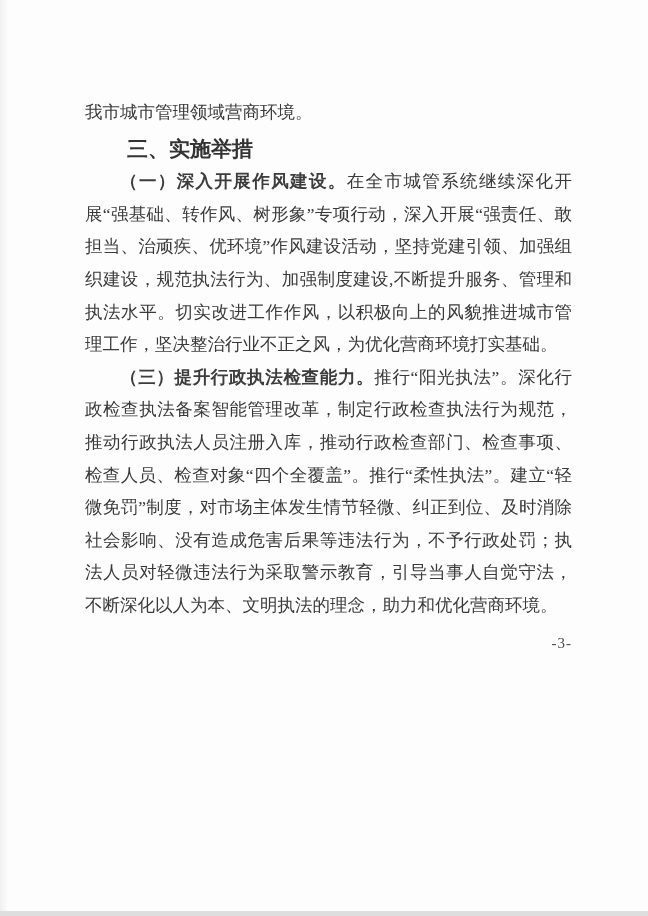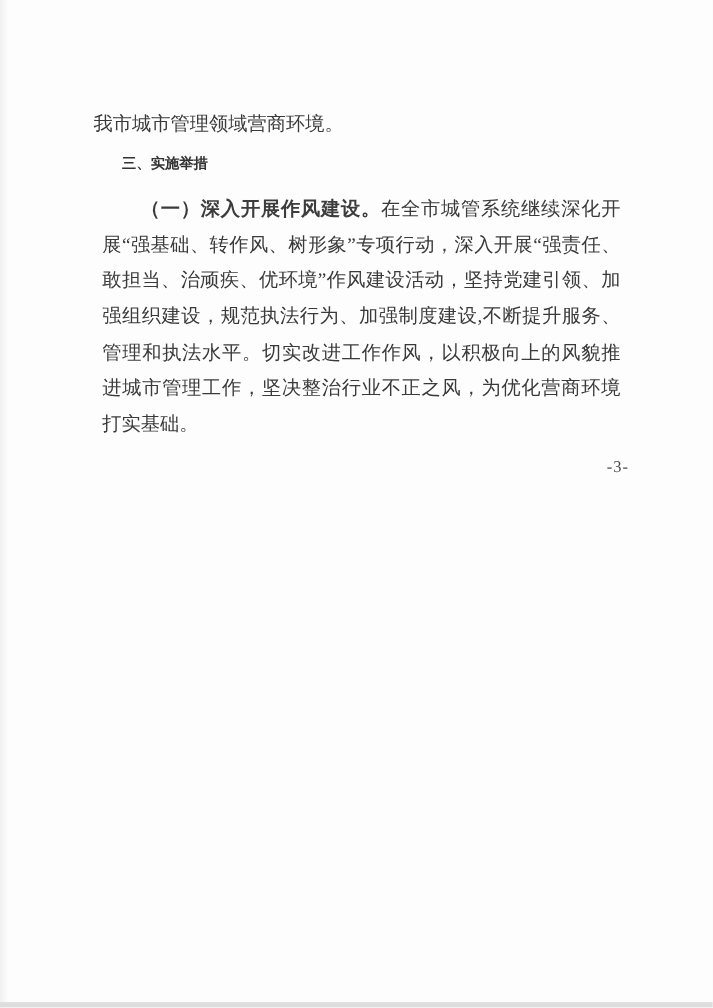--- a/index.html
+++ b/index.html
@@ -33,27 +33,27 @@
     letter-spacing:0;
   }
   .continuation{
     margin:0;
     text-indent:0;
   }
   .heading{
     margin:4px 0 0 0;
     font-family:"Liberation Sans", sans-serif;
     font-weight:700;
-    font-size:13px;
+    font-size:21px;
     line-height:32.6px;
     text-indent:2em;
     color:#333333;
   }
   .para{
-    margin:8px;
+    margin:0;
     text-indent:2em;
   }
   .lead{
     font-weight:700;
     color:#3c3c3c;
   }
   .page-number{
     width:487px;
     margin-top:5px;
     text-align:right;
@@ -69,17 +69,18 @@
 </style>
 </head>
 <body>
 
 <div class="doc">
   <div class="content">
     <p class="continuation">我市城市管理领域营商环境。</p>
     <h2 class="heading">三、实施举措</h2>
     <div id="paragraphs">
         <p class="para"><span class="lead">（一）深入开展作风建设。</span><span>在全市城管系统继续深化开展“强基础、转作风、树形象”专项行动，深入开展“强责任、敢担当、治顽疾、优环境”作风建设活动，坚持党建引领、加强组织建设，规范执法行为、加强制度建设,不断提升服务、管理和执法水平。切实改进工作作风，以积极向上的风貌推进城市管理工作，坚决整治行业不正之风，为优化营商环境打实基础。</span></p>
+        <p class="para"><span class="lead">（三）提升行政执法检查能力。</span><span>推行“阳光执法”。深化行政检查执法备案智能管理改革，制定行政检查执法行为规范，推动行政执法人员注册入库，推动行政检查部门、检查事项、检查人员、检查对象“四个全覆盖”。推行“柔性执法”。建立“轻微免罚”制度，对市场主体发生情节轻微、纠正到位、及时消除社会影响、没有造成危害后果等违法行为，不予行政处罚；执法人员对轻微违法行为采取警示教育，引导当事人自觉守法，不断深化以人为本、文明执法的理念，助力和优化营商环境。</span></p>
       </div>
     <div class="page-number">-3-</div>
   </div>
   <div class="bottom-edge"></div>
 </div>
 
 </body></html>

